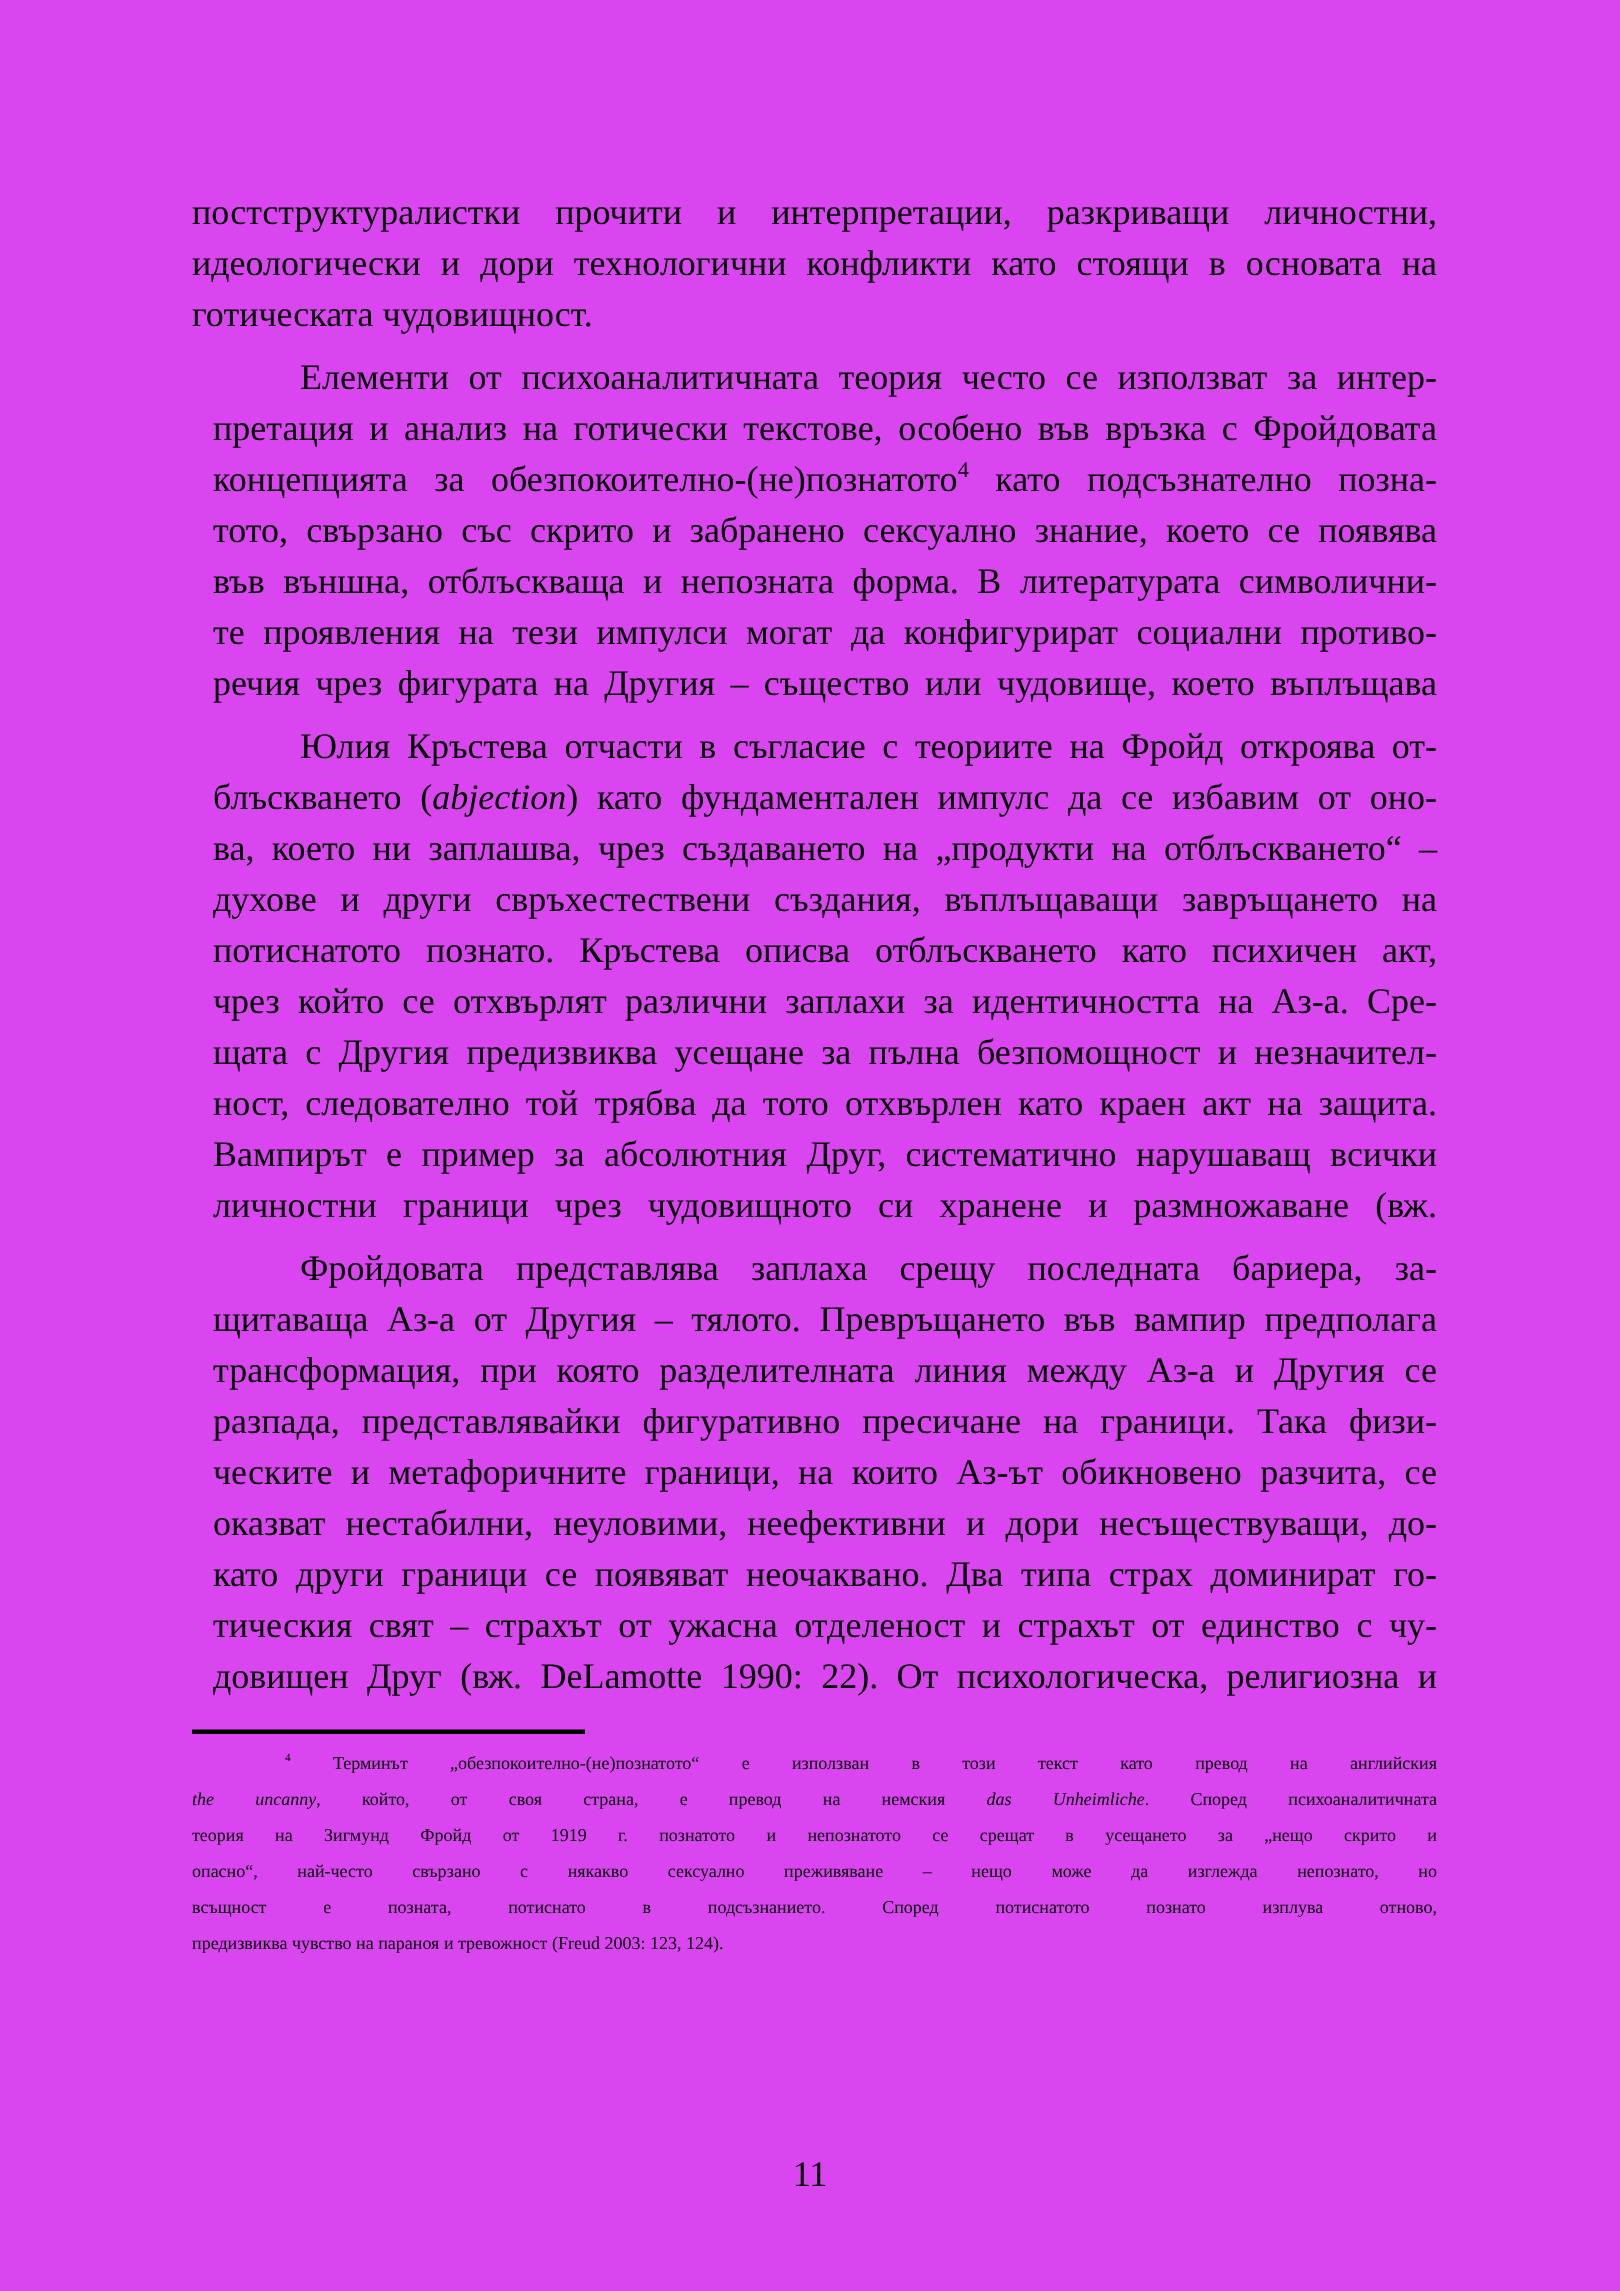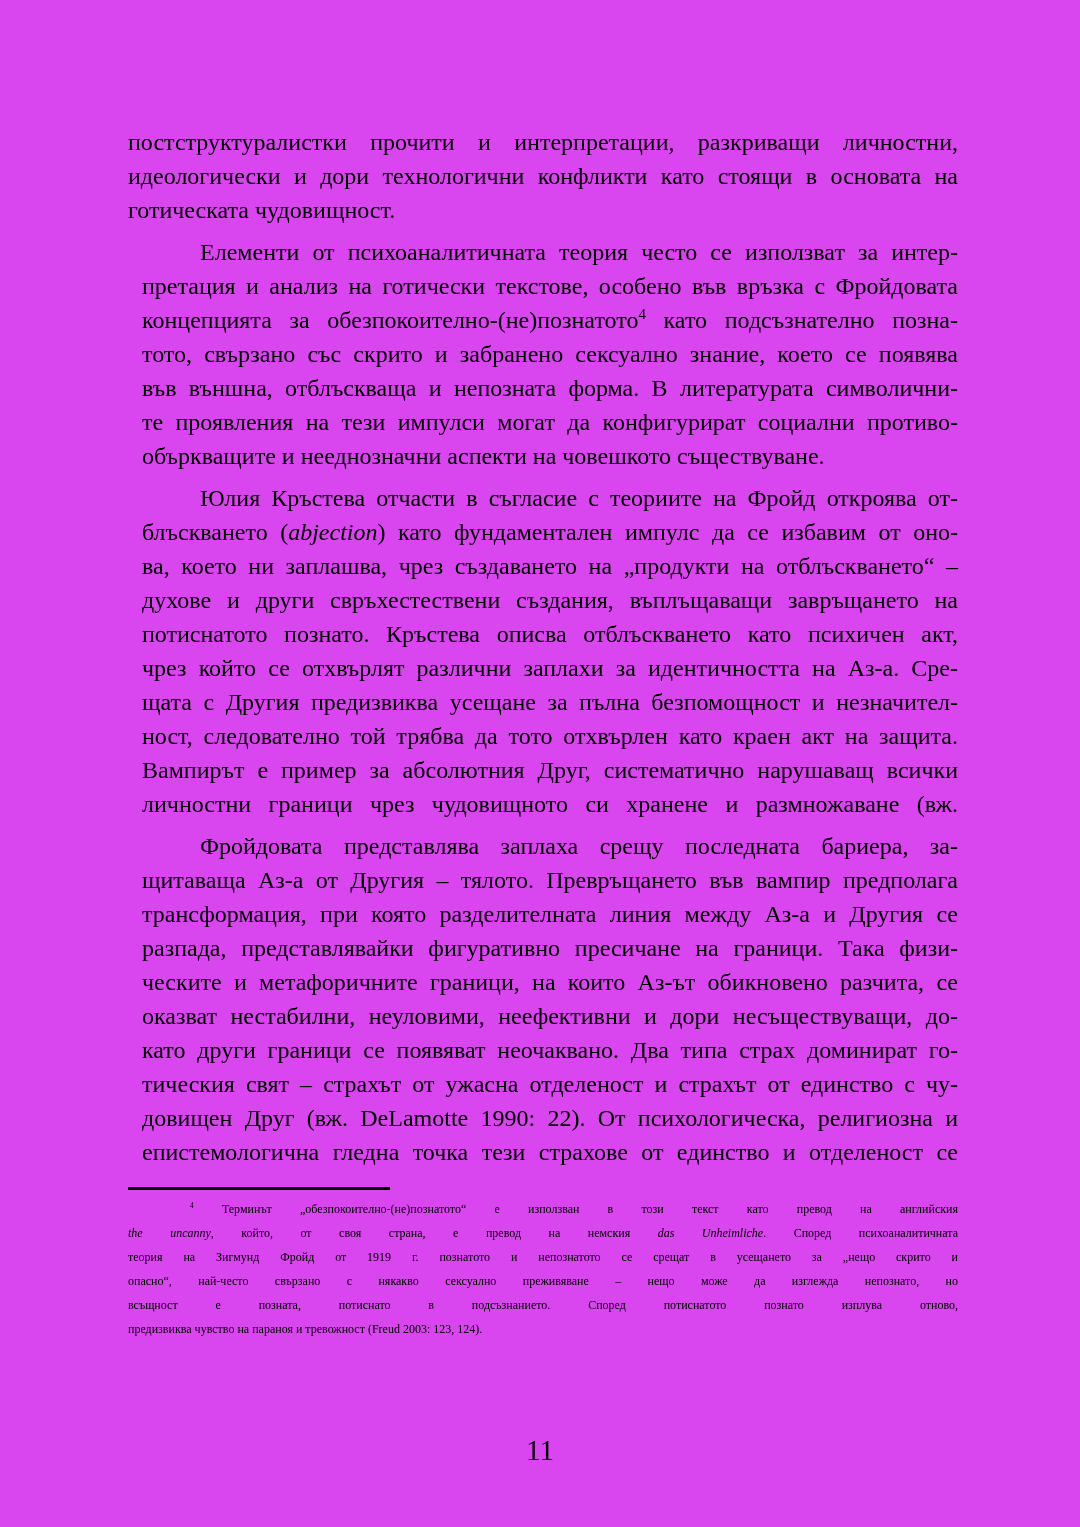--- a/index.html
+++ b/index.html
@@ -68,21 +68,21 @@
   }
   .footnote .line.indent {
     text-indent: 62px;
   }
   .page-number {
     position: absolute;
     top: 1436px;
     left: 0;
     width: 100%;
     text-align: center;
-    font-size: 29px;
+    font-size: 24px;
     line-height: 28px;
   }
 </style>
 </head>
 <body>
 
 <div class="page">
   <div class="content">
     <div class="body-paras" id="body-paras">
         <div class="para">
@@ -90,21 +90,21 @@
           <div class="line"><span>идеологически и дори технологични конфликти като стоящи в основата на</span></div>
           <div class="line last"><span>готическата чудовищност.</span></div>
         </div>
         <div class="para">
           <div class="line indent"><span>Елементи от психоаналитичната теория често се използват за интер-</span></div>
           <div class="line"><span>претация и анализ на готически текстове, особено във връзка с Фройдовата</span></div>
           <div class="line"><span>концепцията за обезпокоително-(не)познатото</span><span class="sup">4</span><span> като подсъзнателно позна-</span></div>
           <div class="line"><span>тото, свързано със скрито и забранено сексуално знание, което се появява</span></div>
           <div class="line"><span>във външна, отблъскваща и непозната форма. В литературата символични-</span></div>
           <div class="line"><span>те проявления на тези импулси могат да конфигурират социални противо-</span></div>
-          <div class="line last"><span>объркващите и нееднозначни аспекти на човешкото съществуване.</span></div>
+          <div class="line"><span>речия чрез фигурата на Другия – същество или чудовище, което въплъщава</span></div>
         </div>
         <div class="para">
           <div class="line indent"><span>Юлия Кръстева отчасти в съгласие с теориите на Фройд откроява от-</span></div>
           <div class="line"><span>блъскването (</span><span class="it">abjection</span><span>) като фундаментален импулс да се избавим от оно-</span></div>
           <div class="line"><span>ва, което ни заплашва, чрез създаването на „продукти на отблъскването“ –</span></div>
           <div class="line"><span>духове и други свръхестествени създания, въплъщаващи завръщането на</span></div>
           <div class="line"><span>потиснатото познато. Кръстева описва отблъскването като психичен акт,</span></div>
           <div class="line"><span>чрез който се отхвърлят различни заплахи за идентичността на Аз-а. Сре-</span></div>
           <div class="line"><span>щата с Другия предизвиква усещане за пълна безпомощност и незначител-</span></div>
           <div class="line"><span>ност, следователно той трябва да тото отхвърлен като краен акт на защита.</span></div>
@@ -114,21 +114,20 @@
         <div class="para">
           <div class="line indent"><span>Фройдовата представлява заплаха срещу последната бариера, за-</span></div>
           <div class="line"><span>щитаваща Аз-а от Другия – тялото. Превръщането във вампир предполага</span></div>
           <div class="line"><span>трансформация, при която разделителната линия между Аз-а и Другия се</span></div>
           <div class="line"><span>разпада, представлявайки фигуративно пресичане на граници. Така физи-</span></div>
           <div class="line"><span>ческите и метафоричните граници, на които Аз-ът обикновено разчита, се</span></div>
           <div class="line"><span>оказват нестабилни, неуловими, неефективни и дори несъществуващи, до-</span></div>
           <div class="line"><span>като други граници се появяват неочаквано. Два типа страх доминират го-</span></div>
           <div class="line"><span>тическия свят – страхът от ужасна отделеност и страхът от единство с чу-</span></div>
           <div class="line"><span>довищен Друг (вж. DeLamotte 1990: 22). От психологическа, религиозна и</span></div>
-          <div class="line"><span>епистемологична гледна точка тези страхове от единство и отделеност се</span></div>
         </div>
       </div>
     <div class="footnote-sep"></div>
     <div class="footnote" id="footnote">
         <div class="line indent"><span class="sup">4</span><span> Терминът „обезпокоително-(не)познатото“ е използван в този текст като превод на английския</span></div>
         <div class="line"><span class="it">the uncanny</span><span>, който, от своя страна, е превод на немския </span><span class="it">das Unheimliche</span><span>. Според психоаналитичната</span></div>
         <div class="line"><span>теория на Зигмунд Фройд от 1919 г. познатото и непознатото се срещат в усещането за „нещо скрито и</span></div>
         <div class="line"><span>опасно“, най-често свързано с някакво сексуално преживяване – нещо може да изглежда непознато, но</span></div>
         <div class="line"><span>всъщност е позната, потиснато в подсъзнанието. Според потиснатото познато изплува отново,</span></div>
         <div class="line last"><span>предизвиква чувство на параноя и тревожност (Freud 2003: 123, 124).</span></div>

